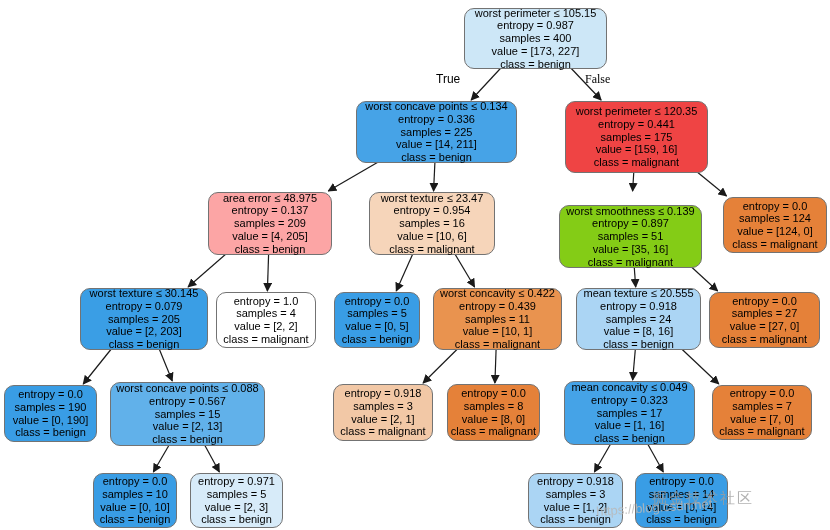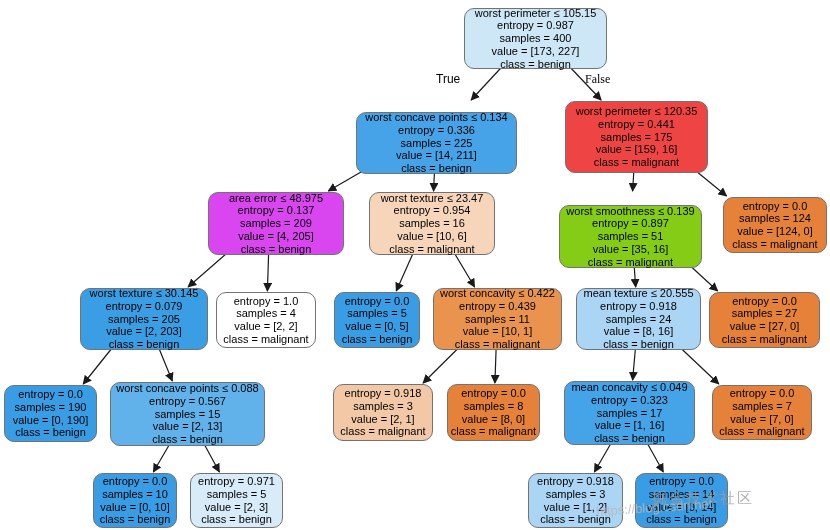--- a/index.html
+++ b/index.html
@@ -99,35 +99,35 @@
   </svg>
 
   <div id="nodes-layer">
       <div class="node" style="left: 464px; top: 8px; width: 143px; height: 61px; background: rgb(205, 231, 247);">
         <div class="line">worst perimeter ≤ 105.15</div>
         <div class="line">entropy = 0.987</div>
         <div class="line">samples = 400</div>
         <div class="line">value = [173, 227]</div>
         <div class="line">class = benign</div>
       </div>
-      <div class="node" style="left: 356px; top: 112px; width: 161px; height: 62px; background: rgb(70, 163, 231);">
+      <div class="node" style="left: 356px; top: 101px; width: 161px; height: 62px; background: rgb(70, 163, 231);">
         <div class="line">worst concave points ≤ 0.134</div>
         <div class="line">entropy = 0.336</div>
         <div class="line">samples = 225</div>
         <div class="line">value = [14, 211]</div>
         <div class="line">class = benign</div>
       </div>
       <div class="node" style="left: 565px; top: 101px; width: 143px; height: 72px; background: #ef4444;">
         <div class="line">worst perimeter ≤ 120.35</div>
         <div class="line">entropy = 0.441</div>
         <div class="line">samples = 175</div>
         <div class="line">value = [159, 16]</div>
         <div class="line">class = malignant</div>
       </div>
-      <div class="node" style="left: 208px; top: 192px; width: 136px; height: 63px; background: #d946ef;">
+      <div class="node" style="left: 208px; top: 192px; width: 124px; height: 63px; background: #fca5a5;">
         <div class="line">area error ≤ 48.975</div>
         <div class="line">entropy = 0.137</div>
         <div class="line">samples = 209</div>
         <div class="line">value = [4, 205]</div>
         <div class="line">class = benign</div>
       </div>
       <div class="node" style="left: 369px; top: 192px; width: 126px; height: 63px; background: rgb(246, 213, 186);">
         <div class="line">worst texture ≤ 23.47</div>
         <div class="line">entropy = 0.954</div>
         <div class="line">samples = 16</div>

